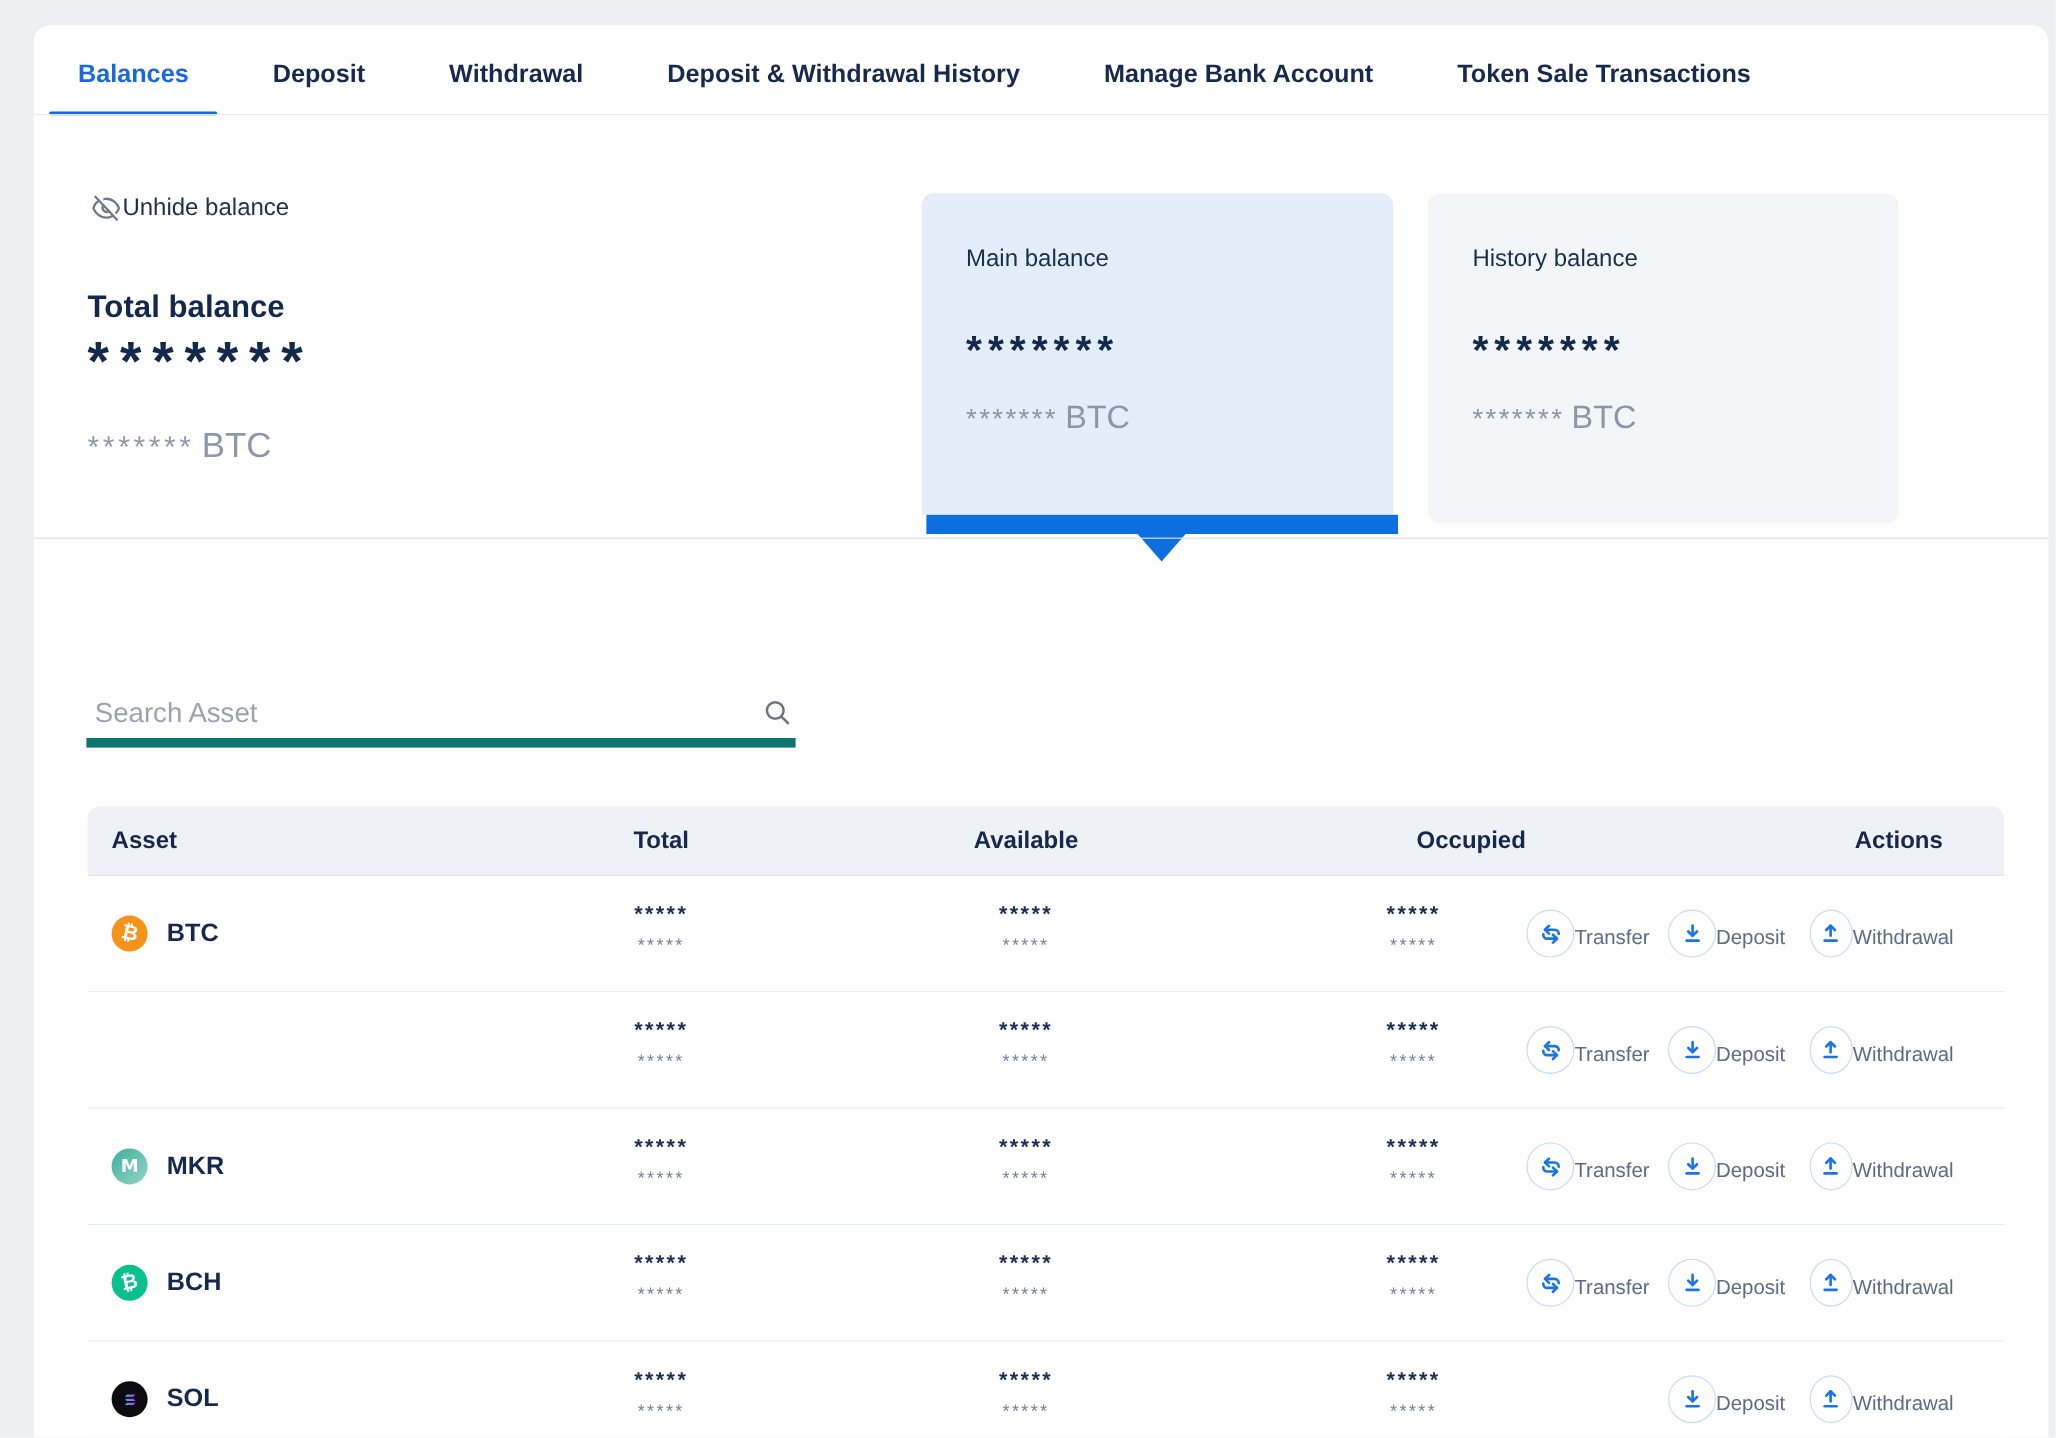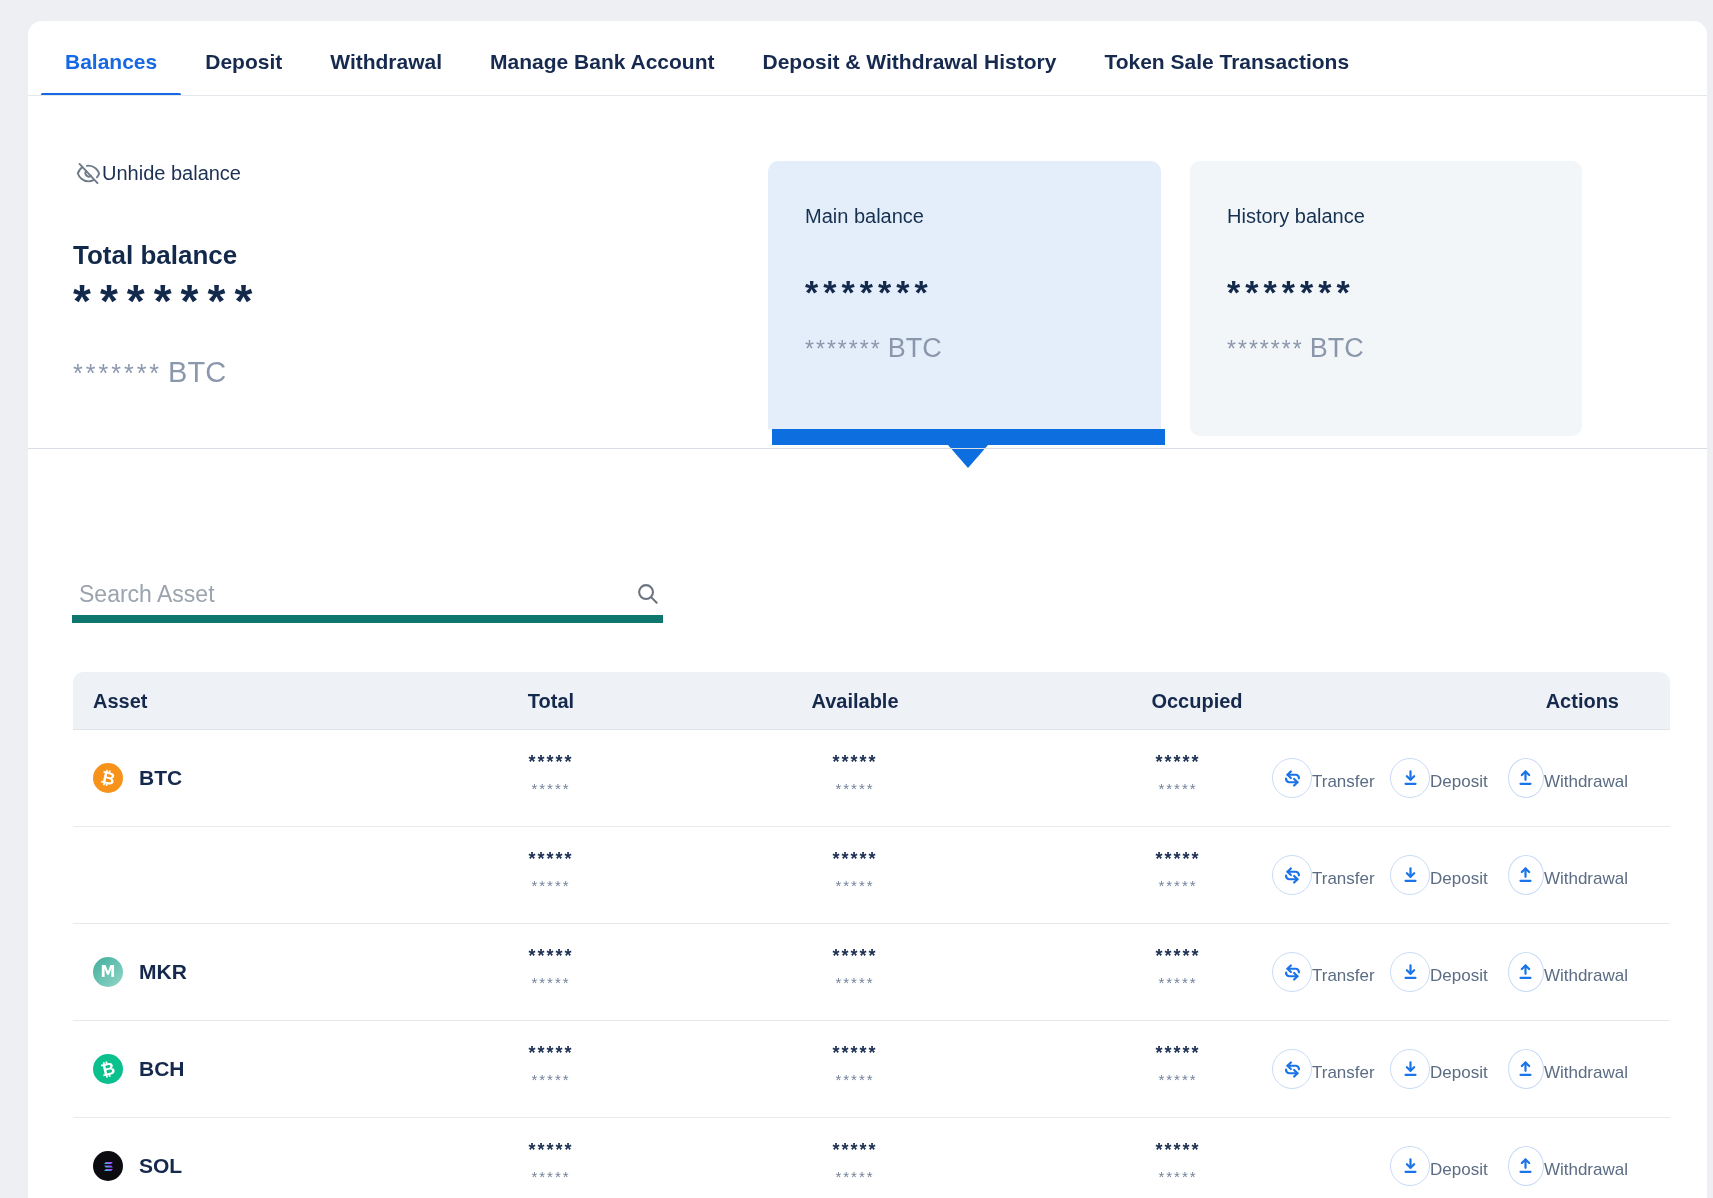--- a/index.html
+++ b/index.html
@@ -12,21 +12,21 @@
   }
   .content-card {
     position:absolute; left:28px; top:21px; width:1679px; height:1177px;
     background:#ffffff; border-radius:14px 14px 0 0;
   }
   
   .tabbar-divider {
     position:absolute; left:28px; top:95px; width:1679px; height:1px; background:#e5e8ed;
   }
   .tabs {
-    position:absolute; left:41px; top:28px; height:68px; display:flex; align-items:stretch;
+    position:absolute; left:41px; top:28px; height:68px; display:flex; gap:22px; align-items:stretch;
   }
   .tab {
     display:flex; align-items:center; padding:0 24px; position:relative;
     font-size:21px; font-weight:700; color:#16294e; cursor:pointer; white-space:nowrap;
   }
   .tab.active { color:#1668e3; }
   .tab.active::after {
     content:""; position:absolute; left:0; right:0; bottom:0; height:3px;
     background:#1668e3; border-radius:2px;
   }
@@ -107,22 +107,22 @@
 </style>
 </head>
 <body>
 
 <div class="content-card"></div>
 
 <div class="tabs" id="tabs">
     <div class="tab active">Balances</div>
     <div class="tab">Deposit</div>
     <div class="tab">Withdrawal</div>
+    <div class="tab">Deposit &amp; Withdrawal History</div>
     <div class="tab">Manage Bank Account</div>
-    <div class="tab">Deposit &amp; Withdrawal History</div>
     <div class="tab">Token Sale Transactions</div>
   </div>
 <div class="tabbar-divider"></div>
 
 <div class="unhide">
   <svg viewBox="0 0 24 24" fill="none" stroke="#6e7a8a" stroke-width="1.7" stroke-linecap="round" stroke-linejoin="round">
     <path d="M10.6 5.2C11.05 5.06 11.5 5 12 5c5 0 8.5 4 9.5 7-.35 1.1-1.05 2.3-2.05 3.4M6.6 6.5C4.4 7.9 3 10 2.5 12c1 3 4.5 7 9.5 7 1.6 0 3.05-.4 4.35-1.1"></path>
     <path d="M9.9 9.9a3 3 0 0 0 4.2 4.2"></path>
     <path d="M4 3.5 20 20.5"></path>
   </svg>
@@ -155,21 +155,21 @@
     <circle cx="10.2" cy="10.2" r="6.4"></circle>
     <path d="M15.1 15.1 20 20"></path>
   </svg>
 </div>
 
 <div class="asset-table">
   <div class="thead" id="thead">
       <span class="th" style="left: 20px;">Asset</span>
       <span class="th center" style="left: 478px;">Total</span>
       <span class="th center" style="left: 782px;">Available</span>
-      <span class="th center" style="left: 1124px;">Occupied</span>
+      <span class="th center" style="left: 1153px;">Occupied</span>
       <span class="th" style="right: 51px;">Actions</span>
     </div>
   <div id="tbody">
       <div class="row">
         <div class="cell-asset">
           <span class="coin" style="background:#f7931a">
             <span class="coin-glyph" style="transform:rotate(13deg)">₿</span>
           </span>
           <span class="sym">BTC</span>
         </div>

